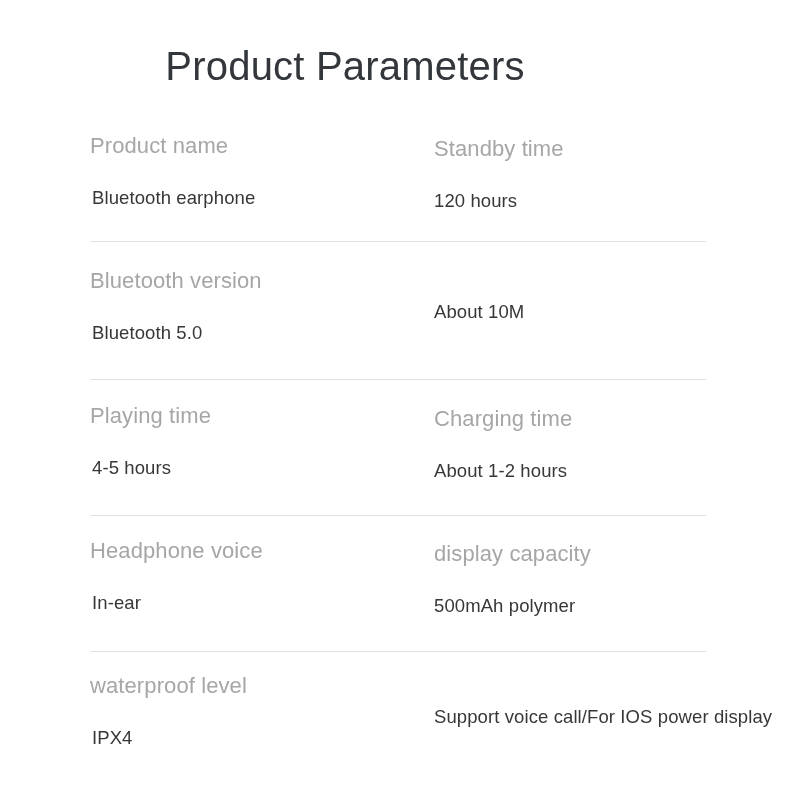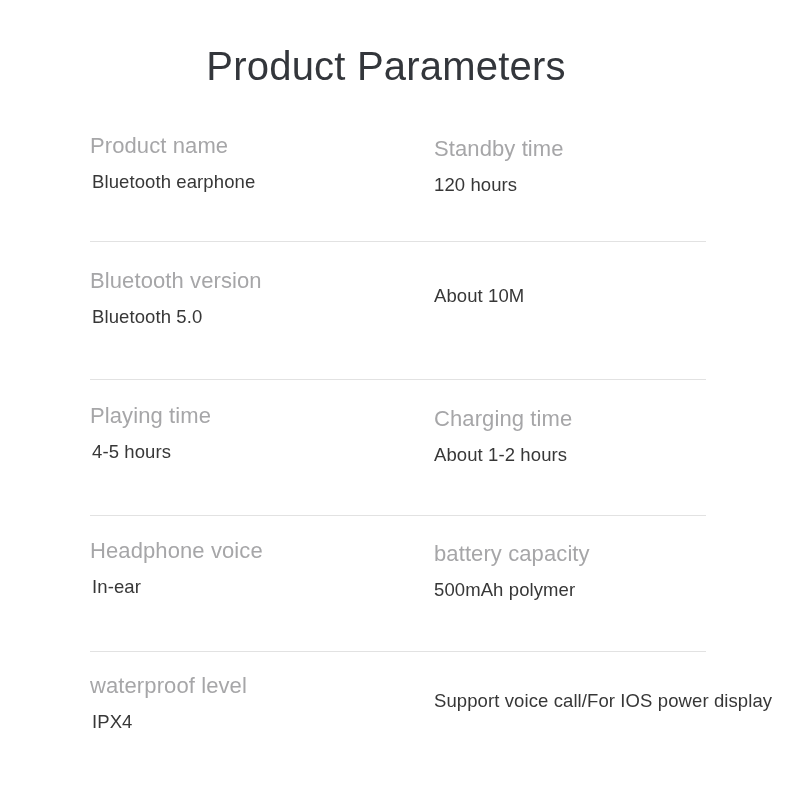--- a/index.html
+++ b/index.html
@@ -26,21 +26,20 @@
     position: absolute;
     top: 44px;
     left: 0;
     width: 690px;
     text-align: center;
     font-size: 40px;
     font-weight: 400;
     letter-spacing: 0.2px;
     color: #33363b;
     white-space: nowrap;
-    padding-left: 41px;
   }
 
   .spec-table {
     position: absolute;
     top: 134px;
     left: 0;
     width: 800px;
   }
 
   .spec-row {
@@ -67,21 +66,21 @@
   .spec-label {
     font-size: 22px;
     font-weight: 400;
     color: #a6a6a8;
     letter-spacing: 0.1px;
     line-height: 24px;
     white-space: nowrap;
   }
 
   .spec-value {
-    margin-top: 12px;
+    margin-top: 28px;
     font-size: 18.5px;
     font-weight: 400;
     color: #373737;
     letter-spacing: 0.1px;
     line-height: 24px;
     white-space: nowrap;
   }
 
   
   .col-left .spec-value {
@@ -143,21 +142,21 @@
       </div>
       <div class="row-divider" style="top:111px"></div>
     </div>
 
     <div class="spec-row">
       <div class="spec-cell col-left">
         <div class="spec-label">Headphone voice</div>
         <div class="spec-value">In-ear</div>
       </div>
       <div class="spec-cell col-right">
-        <div class="spec-label">battery capacity</div>
+        <div class="spec-label">display capacity</div>
         <div class="spec-value">500mAh polymer</div>
       </div>
       <div class="row-divider" style="top:112px"></div>
     </div>
 
     <div class="spec-row">
       <div class="spec-cell col-left">
         <div class="spec-label">waterproof level</div>
         <div class="spec-value">IPX4</div>
       </div>

